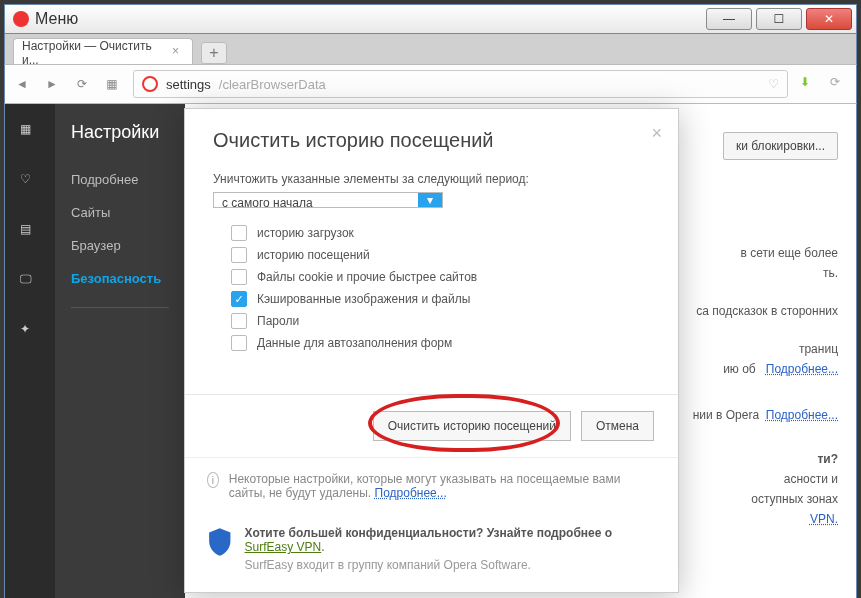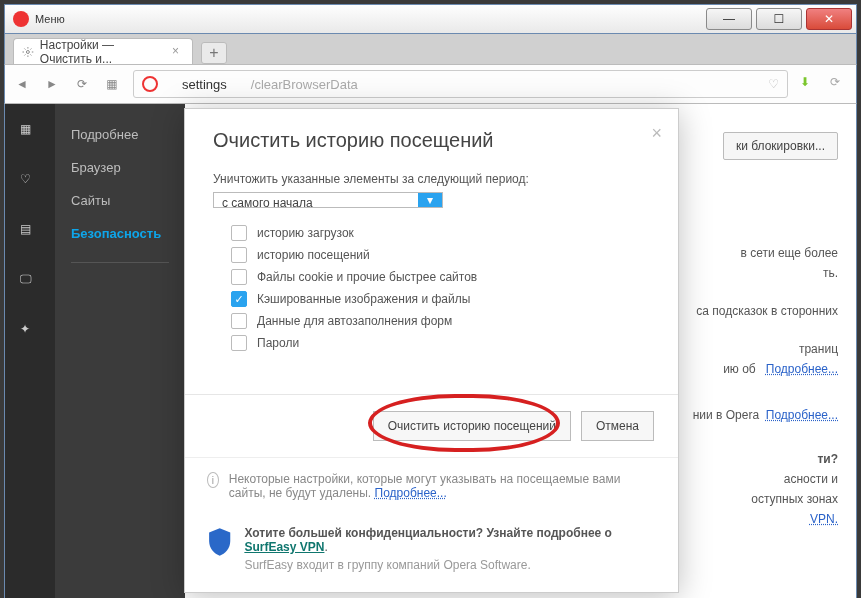--- a/index.html
+++ b/index.html
@@ -1,36 +1,36 @@
 <!DOCTYPE html>
 <html><head>
 <meta charset="utf-8">
 <style>
 * { box-sizing: border-box; margin: 0; padding: 0; }
 body { font-family: "Segoe UI", Tahoma, sans-serif; font-size: 12px; background: #fff; overflow: hidden; width: 861px; height: 598px; position: relative; }
 
 
 .titlebar { height: 30px; background: linear-gradient(#fefefe,#e9e9e9); border: 1px solid #6b8ab0; display: flex; align-items: center; }
 .titlebar .opera-badge { width:16px; height:16px; background:#e33; border-radius:50%; margin:0 6px 0 8px; }
-.titlebar .title { font-size:11px; color:#333; }
+.titlebar .title { font-size:16px; color:#333; }
 .winbtns { margin-left:auto; display:flex; }
 .winbtn { width:46px; height:22px; border:1px solid #8a8a8a; background:linear-gradient(#f6f6f6,#dcdcdc); border-radius:3px; margin-right:4px; display:flex; align-items:center; justify-content:center; font-size:12px; color:#333; }
 .winbtn.close { background:linear-gradient(#f08080,#d94b3a); color:#fff; border-color:#a33; }
 
 
 .tabrow { height:30px; background:#d0d0d0; border-left:1px solid #6b8ab0; border-right:1px solid #6b8ab0; display:flex; align-items:flex-end; padding-left:8px; }
-.tab { height:26px; background:#fff; border:1px solid #bbb; border-bottom:none; border-radius:4px 4px 0 0; display:flex; align-items:center; padding:0 26px 0 8px; font-size:12px; color:#444; position:relative; max-width:180px; }
+.tab { height:26px; background:#fff; border:1px solid #bbb; border-bottom:none; border-radius:4px 4px 0 0; display:flex; align-items:center; padding:0 26px 0 8px; font-size:12px; color:#444; position:relative; max-width:180px;flex-direction:column; }
 .tab .cog { width:14px; height:14px; margin-right:6px; color:#888; }
 .tab .tab-x { position:absolute; right:6px; top:5px; width:14px; height:14px; color:#999; }
 .newtab { width:26px; height:22px; border:1px solid #bbb; background:#eaeaea; border-radius:3px; margin-left:8px; display:flex; align-items:center; justify-content:center; color:#777; font-size:16px; }
 
 
 .addrbar { height:40px; background:#fdfdfd; border:1px solid #bbb; border-left:1px solid #6b8ab0; border-right:1px solid #6b8ab0; display:flex; align-items:center; padding:0 8px; gap:12px; }
 .nav-ico { width:18px; height:18px; color:#888; display:flex; align-items:center; justify-content:center; }
-.urlbox { flex:1; height:28px; border:1px solid #ccc; border-radius:3px; display:flex; align-items:center; padding:0 8px; gap:24px; }
+.urlbox { flex:1; height:28px; border:1px solid #ccc; border-radius:3px; display:flex; align-items:center; padding:0 8px; gap:8px; }
 .urlbox .o { width:16px; height:16px; border:2px solid #e33; border-radius:50%; }
 .urlbox .url-main { color:#333; font-size:13px; }
 .urlbox .url-rest { color:#aaa; font-size:13px; }
 .urlbox .heart { margin-left:auto; color:#bbb; }
 .right-ico { width:18px; height:18px; }
 
 
 .content { position:relative; height:498px; border:1px solid #6b8ab0; border-top:none; display:flex; }
 .iconrail { width:50px; background:#2b2b2b; display:flex; flex-direction:column; align-items:center; padding-top:18px; gap:30px; }
 .rail-ico { width:20px; height:20px; color:#ccc; }
@@ -62,21 +62,21 @@
 .chk { width:16px; height:16px; border:1px solid #bbb; border-radius:2px; display:flex; align-items:center; justify-content:center; font-size:11px; color:#fff; }
 .chk.on { background:#2aa3ef; border-color:#2aa3ef; }
 .modal-actions { display:flex; justify-content:flex-end; gap:10px; padding:16px 24px; border-top:1px solid #e6e6e6; margin-top:18px; }
 .btn { border:1px solid #bbb; background:#f7f7f7; padding:7px 14px; font-size:12px; color:#444; cursor:pointer; }
 .redring { position:absolute; border:4px solid #d62020; border-radius:50%/55%; width:192px; height:58px; left:368px; top:394px; z-index:30; pointer-events:none; }
 .modal-foot { padding:14px 22px; font-size:12px; color:#888; display:flex; gap:10px; align-items:flex-start; border-top:1px solid #eee; }
 .modal-foot a { color:#2a62c9; text-decoration:underline dotted; }
 .promo { padding:12px 22px 20px; display:flex; gap:12px; align-items:flex-start; }
 .promo .shield { width:28px; height:32px; }
 .promo .ptxt { font-size:12px; color:#555; }
-.promo .ptxt a.bold { color:#0f766e; font-weight:700; text-decoration:underline; }
+.promo .ptxt a.bold { color:#4d7c0f; font-weight:400; text-decoration:underline; }
 
 
 .outer { border:4px solid #3a3a3a; width:861px; height:598px; }
 </style>
 </head>
 <body>
 
 <div class="outer">
 
 <div class="titlebar">
@@ -119,23 +119,24 @@
 <div class="content">
   <div class="iconrail">
     <span class="rail-ico">▦</span>
     <span class="rail-ico">♡</span>
     <span class="rail-ico">▤</span>
     <span class="rail-ico">🖵</span>
     <span class="rail-ico">✦</span>
   </div>
 
   <div class="sidebar">
+    <div class="hdr">Настройки</div>
     <div class="item">Подробнее</div>
+    <div class="item">Сайты</div>
     <div class="item">Браузер</div>
-    <div class="item">Сайты</div>
     <div class="item active">Безопасность</div>
     <div class="sep"></div>
   </div>
 
   <div class="main">
     <div class="adline">
       <span class="cb">✓</span>
       <span>Блокируйте рекламу и работайте в интернете в три раза быстрее</span>&nbsp;
       <a>Подробнее...</a>
     </div>
@@ -179,25 +180,25 @@
           <div class="chk-row">
             <span class="chk"></span>
             <span>Файлы cookie и прочие быстрее сайтов</span>
           </div>
           <div class="chk-row">
             <span class="chk on">✓</span>
             <span>Кэшированные изображения и файлы</span>
           </div>
           <div class="chk-row">
             <span class="chk"></span>
+            <span>Пароли</span>
+          </div>
+          <div class="chk-row">
+            <span class="chk"></span>
             <span>Данные для автозаполнения форм</span>
-          </div>
-          <div class="chk-row">
-            <span class="chk"></span>
-            <span>Пароли</span>
           </div>
         </div>
   </div>
   <div class="modal-actions">
     <div class="btn">Очистить историю посещений</div>
     <div class="btn">Отмена</div>
   </div>
   <div class="modal-foot">
     <span style="width:16px;height:16px;border:1px solid #bbb;border-radius:50%;display:inline-flex;align-items:center;justify-content:center;color:#999;font-size:10px">i</span>
     <div>

